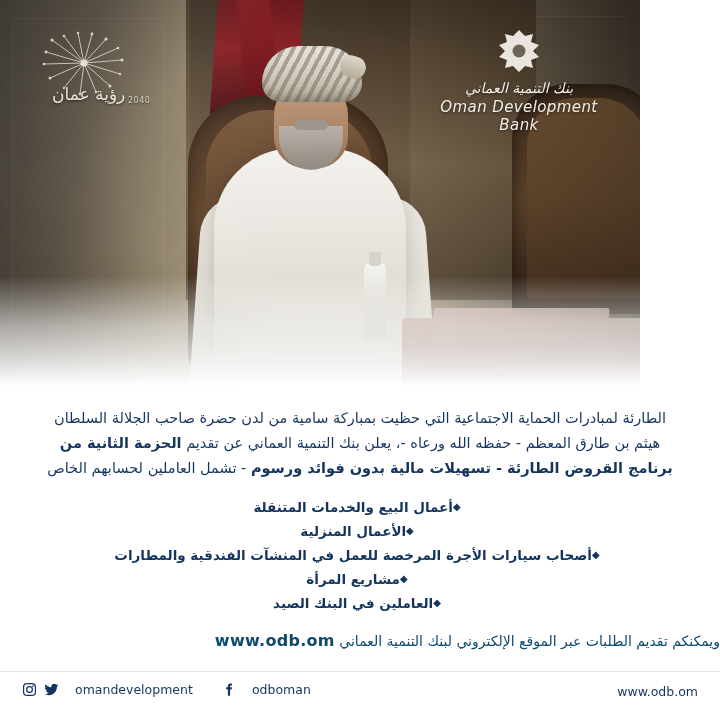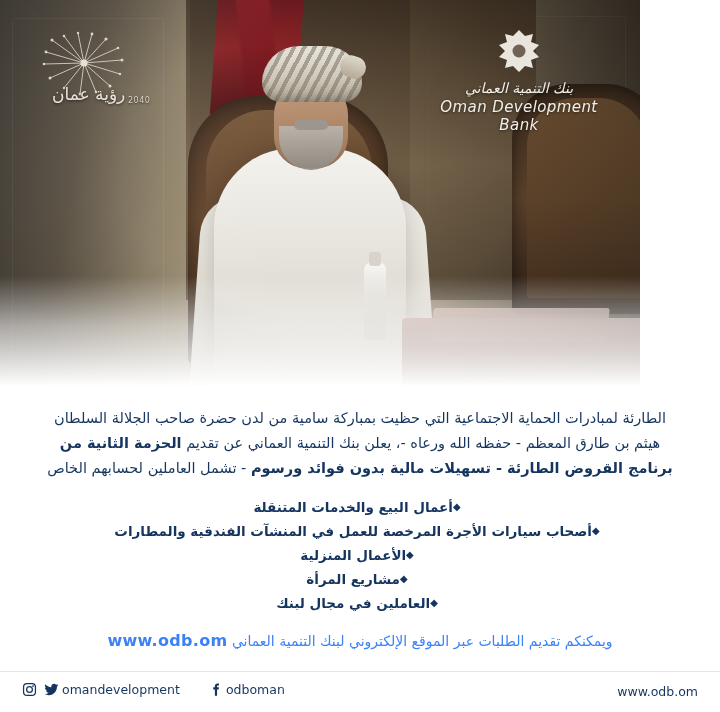--- a/index.html
+++ b/index.html
@@ -339,22 +339,21 @@
     direction: rtl;
   }
   .bullets li .dia {
     color: #15355f;
     font-size: 10px;
     margin-right: 6px;
     vertical-align: 2px;
   }
   .cta {
     margin-top: 16px;
-    text-align: center;
-    color: #3b82f6;
+    color: #0c4a6e;
     font-size: 14px;
     direction: rtl;
   }
   .cta .url {
     font-weight: bold;
     font-size: 16px;
     letter-spacing: 0.3px;
     direction: ltr;
     display: inline-block;
   }
@@ -380,21 +379,21 @@
     top: 10px;
     display: flex;
     align-items: center;
     gap: 7px;
     color: #15355f;
     font-size: 12.5px;
   }
   .social .grp {
     display: flex;
     align-items: center;
-    gap: 3px;
+    gap: 16px;
   }
   .social .sep { width: 14px; }
   .ico { width: 15px; height: 15px; display: block; }
   .footer-url {
     position: absolute;
     right: 22px;
     top: 12px;
     color: #15355f;
     font-size: 12.5px;
   }
@@ -492,24 +491,24 @@
   <div class="content">
 
     <div class="para">
       <span>الطارئة لمبادرات الحماية الاجتماعية التي حظيت بمباركة سامية من لدن حضرة صاحب الجلالة السلطان</span><br>
       <span>هيثم بن طارق المعظم - حفظه الله ورعاه -، يعلن بنك التنمية العماني عن تقديم </span><span class="b">الحزمة الثانية من</span><br>
       <span class="b">برنامج القروض الطارئة - تسهيلات مالية بدون فوائد ورسوم</span><span> - تشمل العاملين لحسابهم الخاص</span><br>
     </div>
 
     <ul class="bullets">
       <li><span class="dia">◆</span><span>أعمال البيع والخدمات المتنقلة</span></li>
+      <li><span class="dia">◆</span><span>الأعمال المنزلية</span></li>
       <li><span class="dia">◆</span><span>أصحاب سيارات الأجرة المرخصة للعمل في المنشآت الفندقية والمطارات</span></li>
-      <li><span class="dia">◆</span><span>الأعمال المنزلية</span></li>
       <li><span class="dia">◆</span><span>مشاريع المرأة</span></li>
-      <li><span class="dia">◆</span><span>العاملين في مجال لبنك</span></li>
+      <li><span class="dia">◆</span><span>العاملين في البنك الصيد</span></li>
     </ul>
 
     <div class="cta">
       <span>ويمكنكم تقديم الطلبات عبر الموقع الإلكتروني لبنك التنمية العماني</span>
       <span class="url">www.odb.om</span>
     </div>
   </div>
 
   <div class="footer">
     <div class="footer-inner">

